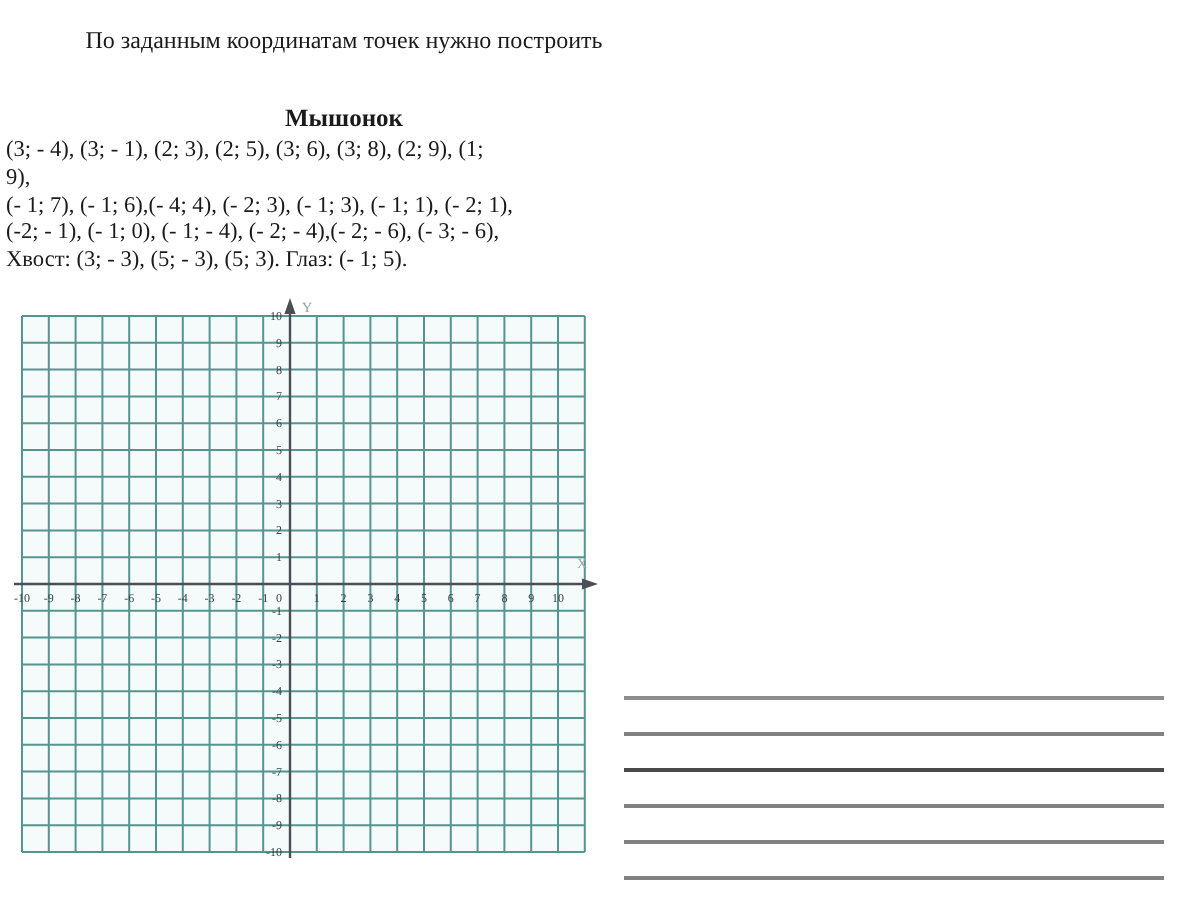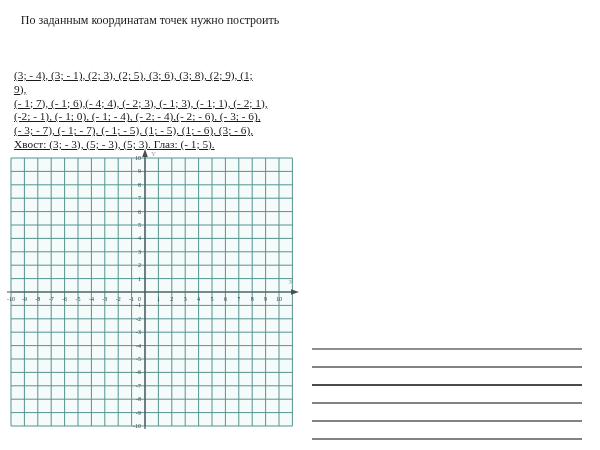--- a/index.html
+++ b/index.html
@@ -1,53 +1,53 @@
 <!DOCTYPE html>
 <html><head>
 <meta charset="utf-8">
 <style>
   html,body{margin:0;padding:0;}
   .page{
     position:relative;width:600px;height:450px;background:#ffffff;overflow:hidden;
     font-family:"Liberation Serif","DejaVu Serif",serif;color:#1a1a1a;
   }
-  .panel{position:absolute;top:0;height:450px;}
+  .panel{position:absolute;top:0;height:450px;padding-left:44px;}
   .panel.left{left:0;width:300px;}
   .panel.right{left:300px;width:300px;}
   .task-title{position:absolute;top:12px;left:0;width:100%;text-align:center;
     font-size:12px;line-height:17px;}
   .fig-name{position:absolute;top:52px;left:0;width:100%;text-align:center;
     font-size:12.5px;font-weight:bold;}
-  .coords{position:absolute;top:69px;left:14px;width:293px;font-size:11.3px;
-    line-height:13.8px;white-space:nowrap;text-decoration:underline;}
+  .coords{position:absolute;top:69px;left:3px;width:293px;font-size:11.3px;
+    line-height:13.8px;white-space:nowrap;}
   .grid-svg{position:absolute;z-index:2;}
   #left-grid{left:0;top:146px;}
   .right-title{position:absolute;top:14px;left:0;width:100%;text-align:center;
     font-size:12px;line-height:17px;}
   .answer-lines{position:absolute;left:12px;top:340px;width:270px;}
   .ans-line{height:0;border-top:2px solid #828282;margin-top:16px;}
   .ans-line:first-child{margin-top:8px;border-top-color:#8d8d8d;}
   .ans-line:nth-child(3){border-top-color:#4a4a4a;}
   svg text{font-family:"Liberation Serif","DejaVu Serif",serif;}
 </style>
 </head>
 <body>
 
 <div class="page">
 
   <div class="panel left">
     <div class="task-title">
       <div>По заданным координатам точек нужно построить</div>
     </div>
+    <div class="fig-name">Мышонок</div>
     <div class="coords">
       <div> (3; - 4), (3; - 1), (2; 3), (2; 5), (3; 6), (3; 8), (2; 9), (1;</div>
       <div>9),</div>
       <div>(- 1; 7), (- 1; 6),(- 4; 4), (- 2; 3), (- 1; 3), (- 1; 1), (- 2; 1),</div>
       <div>(-2; - 1), (- 1; 0), (- 1; - 4), (- 2; - 4),(- 2; - 6), (- 3; - 6),</div>
-      <div>(- 3; - 7), (- 1; - 7), (- 1; - 5), (1; - 5), (1; - 6), (3; - 6),</div>
       <div>Хвост: (3; - 3), (5; - 3), (5; 3). Глаз: (- 1; 5).</div>
     </div>
     <svg id="left-grid" class="grid-svg" width="300" height="300">
         <rect x="11" y="12" width="281.4" height="268" fill="#f5fbfa"></rect>
         <line x1="11" y1="12" x2="11" y2="280" stroke="#55948f" stroke-width="1"></line>
         <line x1="24.39999999999999" y1="12" x2="24.39999999999999" y2="280" stroke="#55948f" stroke-width="1"></line>
         <line x1="37.8" y1="12" x2="37.8" y2="280" stroke="#55948f" stroke-width="1"></line>
         <line x1="51.2" y1="12" x2="51.2" y2="280" stroke="#55948f" stroke-width="1"></line>
         <line x1="64.6" y1="12" x2="64.6" y2="280" stroke="#55948f" stroke-width="1"></line>
         <line x1="78" y1="12" x2="78" y2="280" stroke="#55948f" stroke-width="1"></line>

